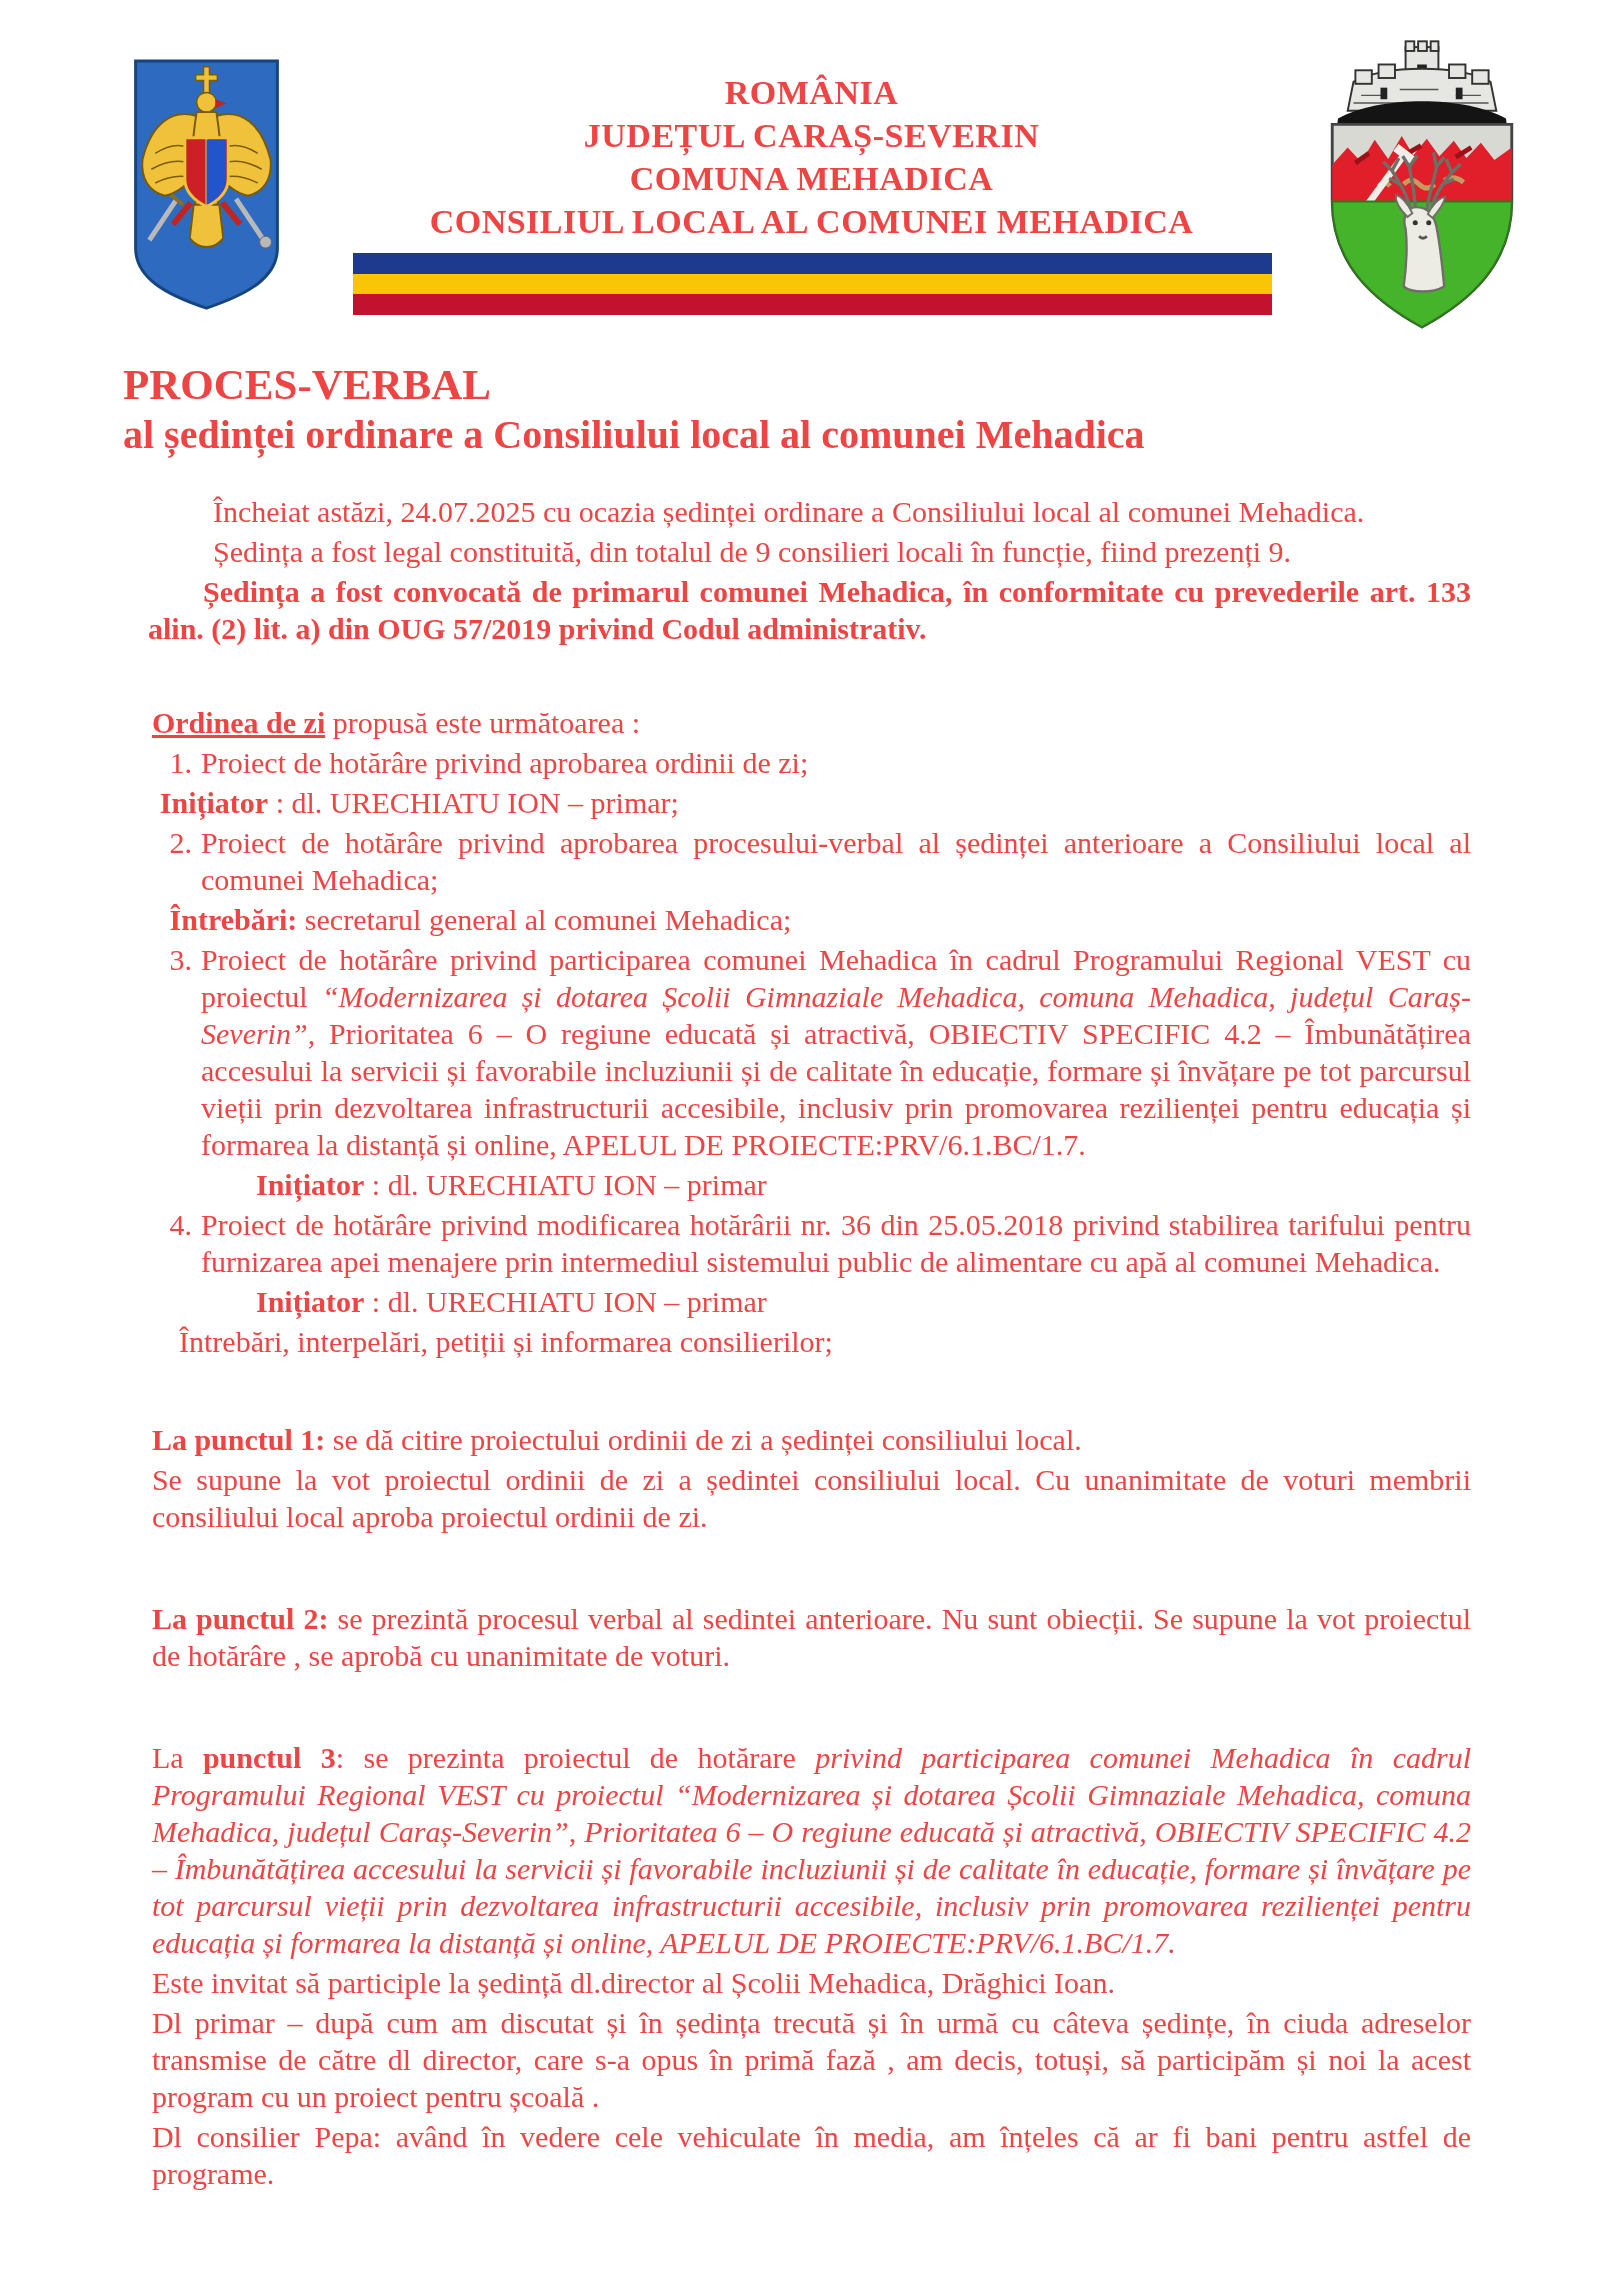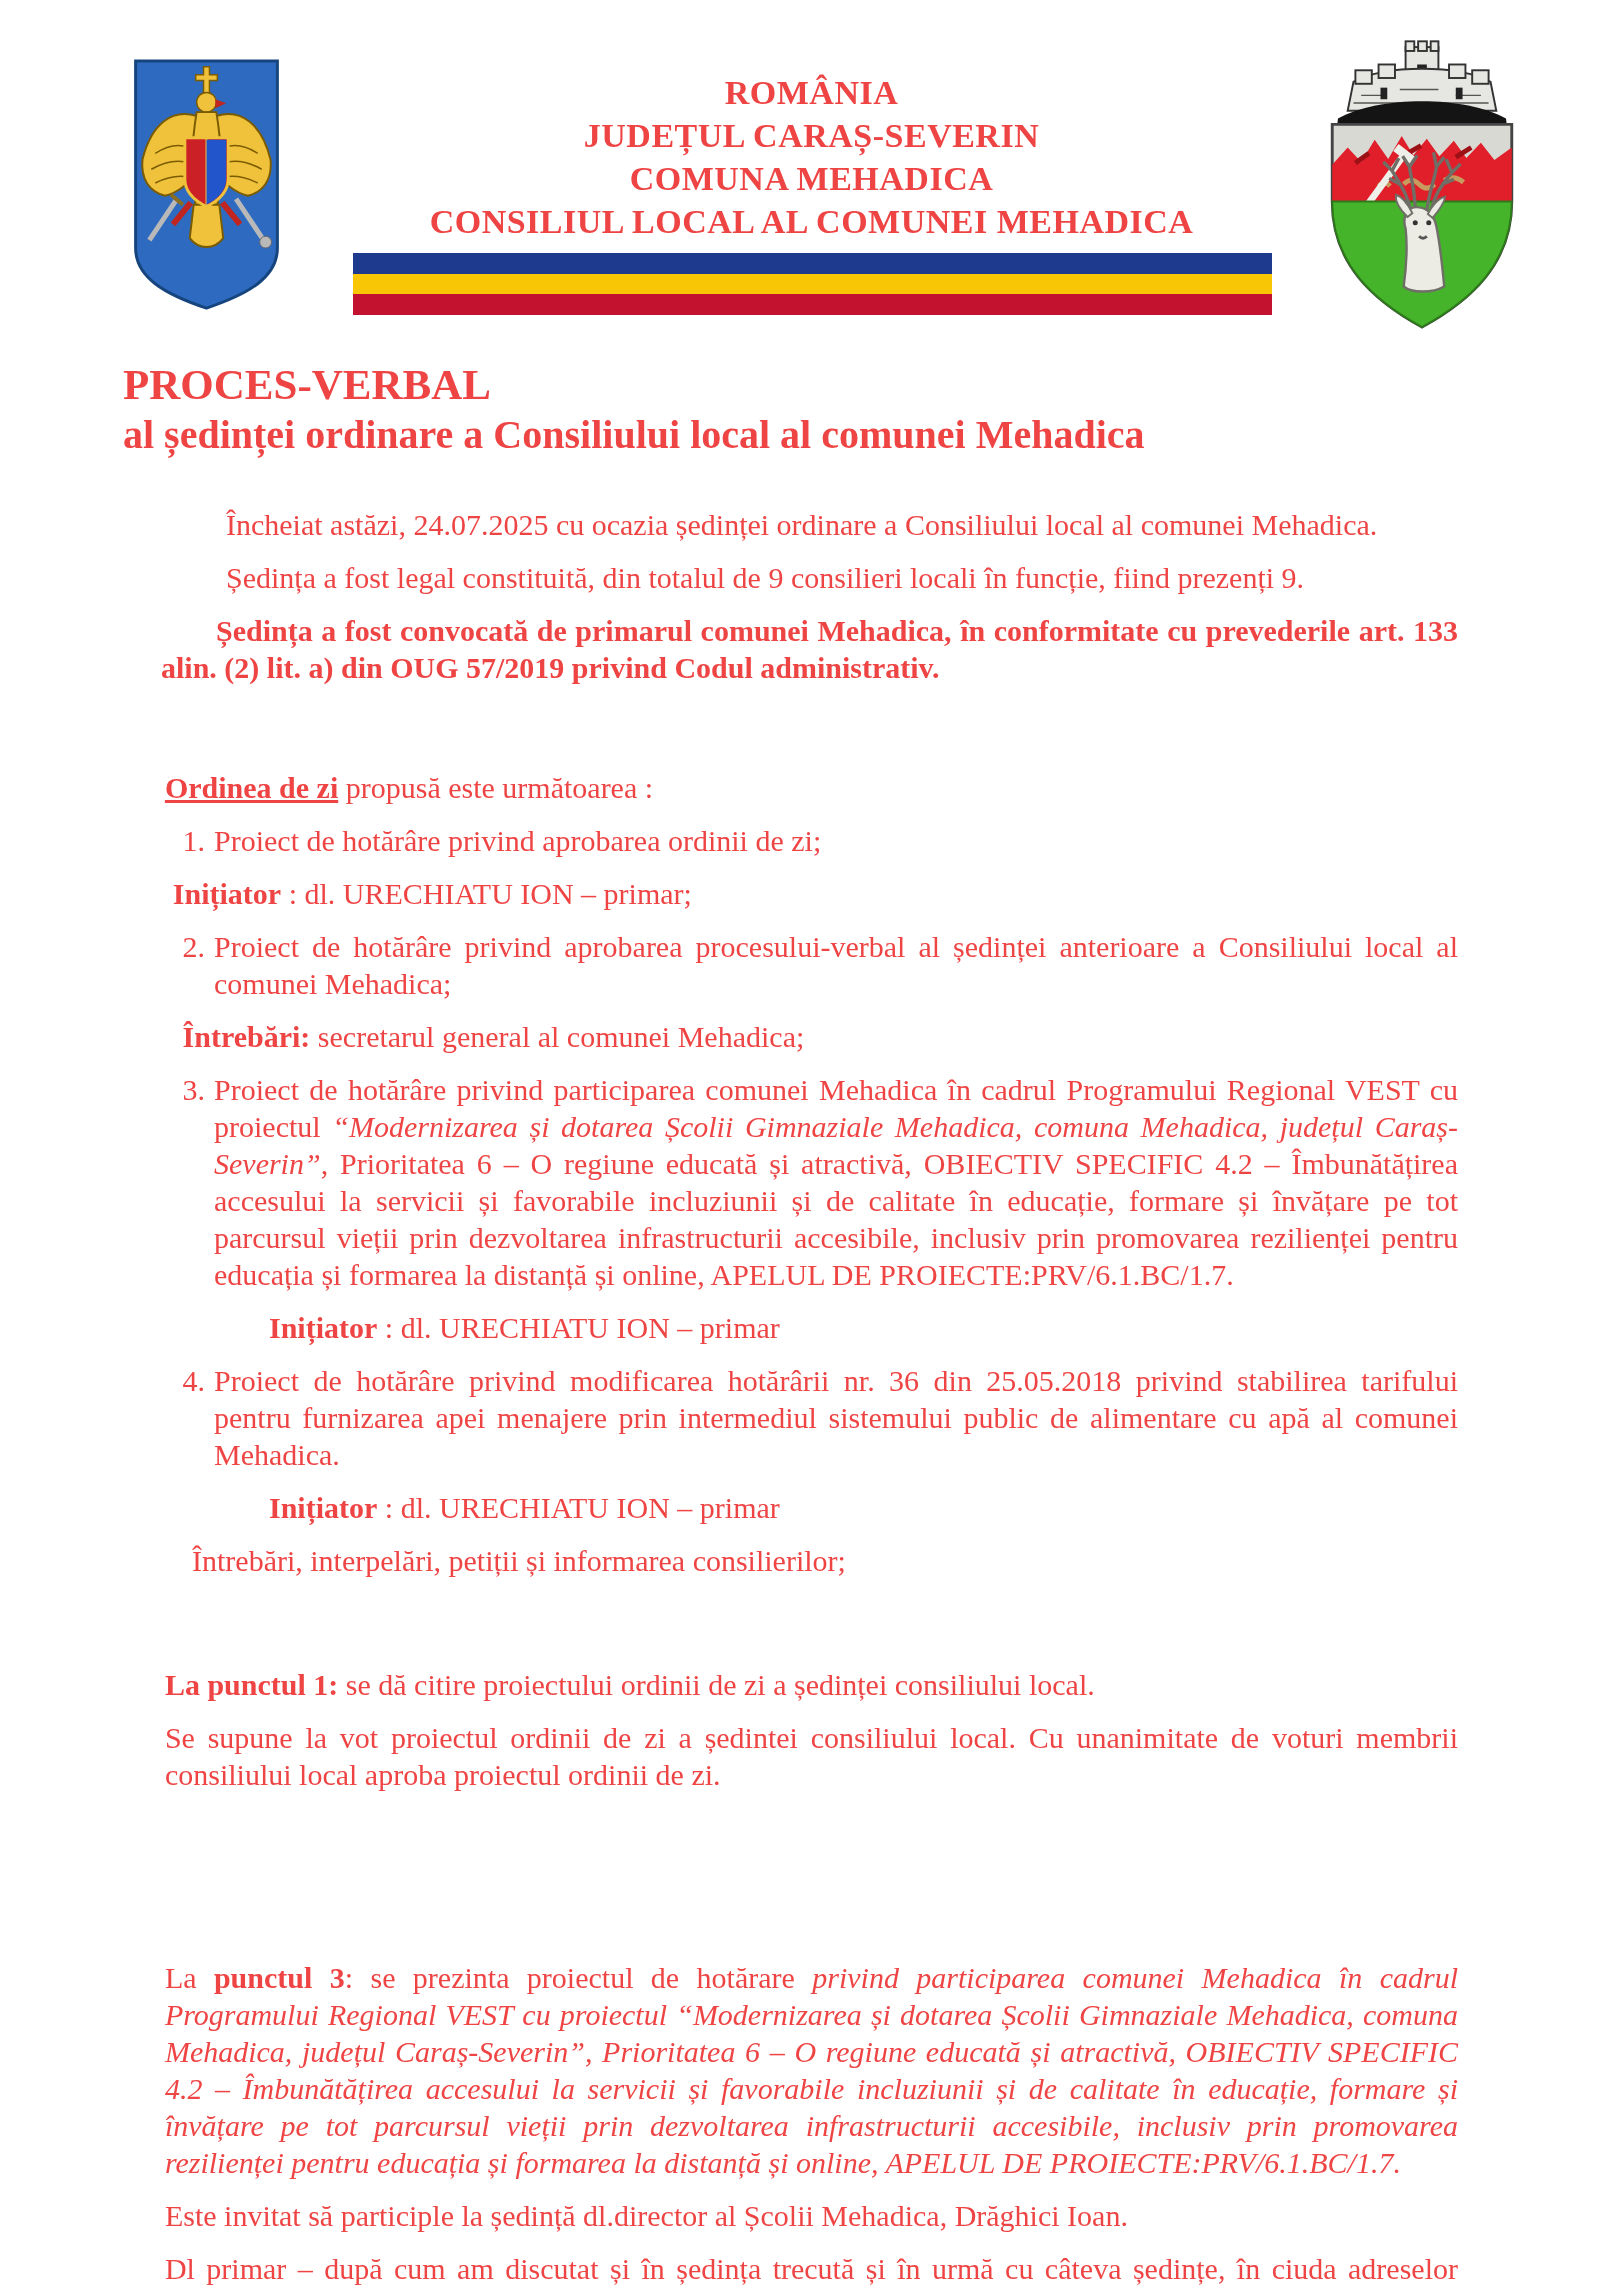--- a/index.html
+++ b/index.html
@@ -24,21 +24,21 @@
   .tricolor div{height:20.6px;}
   
   .title-block{position:absolute;left:123px;top:359px;width:1376px;text-align:left;font-weight:bold;}
   .title-line1{font-size:43px;line-height:51px;}
   .title-line2{font-size:40px;line-height:49px;}
   
   .content{
     position:absolute;left:145px;top:490px;width:1329px;
     font-size:30px;line-height:37px;
   }
-  .p{margin:16px;text-align:justify;position:relative;}
+  .p{margin:3px;text-align:justify;position:relative;}
   .body-indent{text-indent:65px;}
   .body-indent-sm{text-indent:55px;font-weight:bold;}
   .list{padding-left:53px;}
   .list .num{position:absolute;left:21.6px;top:0;}
   .initiator-1{padding-left:11.8px;}
   .initiator-2{padding-left:108px;}
   .sm-indent{padding-left:21.6px;}
   .sm-indent2{padding-left:31px;}
   .punct{padding-left:3.9px;}
   .spacer-a{height:51px;}
@@ -151,20 +151,21 @@
       <p class="p sm-indent"><span class="b ">Întrebări:</span><span class=""> secretarul general al comunei Mehadica;</span></p>
       <p class="p list"><span class="num">3.</span><span class="">Proiect de hotărâre privind participarea comunei Mehadica în cadrul Programului Regional VEST cu proiectul </span><span class="i ">“Modernizarea și dotarea Școlii Gimnaziale Mehadica, comuna Mehadica, județul Caraș-Severin”</span><span class="">, Prioritatea 6 – O regiune educată și atractivă, OBIECTIV SPECIFIC 4.2 – Îmbunătățirea accesului la servicii și favorabile incluziunii și de calitate în educație, formare și învățare pe tot parcursul vieții prin dezvoltarea infrastructurii accesibile, inclusiv prin promovarea rezilienței pentru educația și formarea la distanță și online, APELUL DE PROIECTE:PRV/6.1.BC/1.7.</span></p>
       <p class="p initiator-2"><span class="b ">Inițiator</span><span class=""> : dl. URECHIATU ION – primar</span></p>
       <p class="p list"><span class="num">4.</span><span class="">Proiect de hotărâre privind modificarea hotărârii nr. 36 din 25.05.2018 privind stabilirea tarifului pentru furnizarea apei menajere prin intermediul sistemului public de alimentare cu apă al comunei Mehadica.</span></p>
       <p class="p initiator-2"><span class="b ">Inițiator</span><span class=""> : dl. URECHIATU ION – primar</span></p>
       <p class="p sm-indent2"><span class="">Întrebări, interpelări, petiții și informarea consilierilor;</span></p>
       <p class="p spacer-b"></p>
       <p class="p punct"><span class="b ">La punctul 1:</span><span class=""> se dă citire proiectului ordinii de zi a ședinței consiliului local.</span></p>
       <p class="p punct"><span class=""> Se supune la vot proiectul ordinii de zi a ședintei consiliului local. Cu unanimitate de voturi membrii consiliului local aproba proiectul ordinii de zi.</span></p>
       <p class="p spacer-c"></p>
+      <p class="p punct"><span class="b ">La punctul 2:</span><span class=""> se prezintă procesul verbal al sedintei anterioare. Nu sunt obiecții. Se supune la vot proiectul de hotărâre , se aprobă cu unanimitate de voturi.</span></p>
       <p class="p spacer-c"></p>
       <p class="p punct"><span class="">La </span><span class="b ">punctul 3</span><span class="">: se prezinta proiectul de hotărare </span><span class="i ">privind participarea comunei Mehadica în cadrul Programului Regional VEST cu proiectul “Modernizarea și dotarea Școlii Gimnaziale Mehadica, comuna Mehadica, județul Caraș-Severin”, Prioritatea 6 – O regiune educată și atractivă, OBIECTIV SPECIFIC 4.2 – Îmbunătățirea accesului la servicii și favorabile incluziunii și de calitate în educație, formare și învățare pe tot parcursul vieții prin dezvoltarea infrastructurii accesibile, inclusiv prin promovarea rezilienței pentru educația și formarea la distanță și online, APELUL DE PROIECTE:PRV/6.1.BC/1.7.</span></p>
       <p class="p punct"><span class="">Este invitat să participle la ședință dl.director al Școlii Mehadica, Drăghici Ioan.</span></p>
       <p class="p punct"><span class="">Dl primar – după cum am discutat și în ședința trecută și în urmă cu câteva ședințe, în ciuda adreselor transmise de către dl director, care s-a opus în primă fază , am decis, totuși, să participăm și noi la acest program cu un proiect pentru școală .</span></p>
       <p class="p punct"><span class="">Dl consilier Pepa: având în vedere cele vehiculate în media, am înțeles că ar fi bani pentru astfel de programe.</span></p>
     </div>
 
 </div>
 
 

